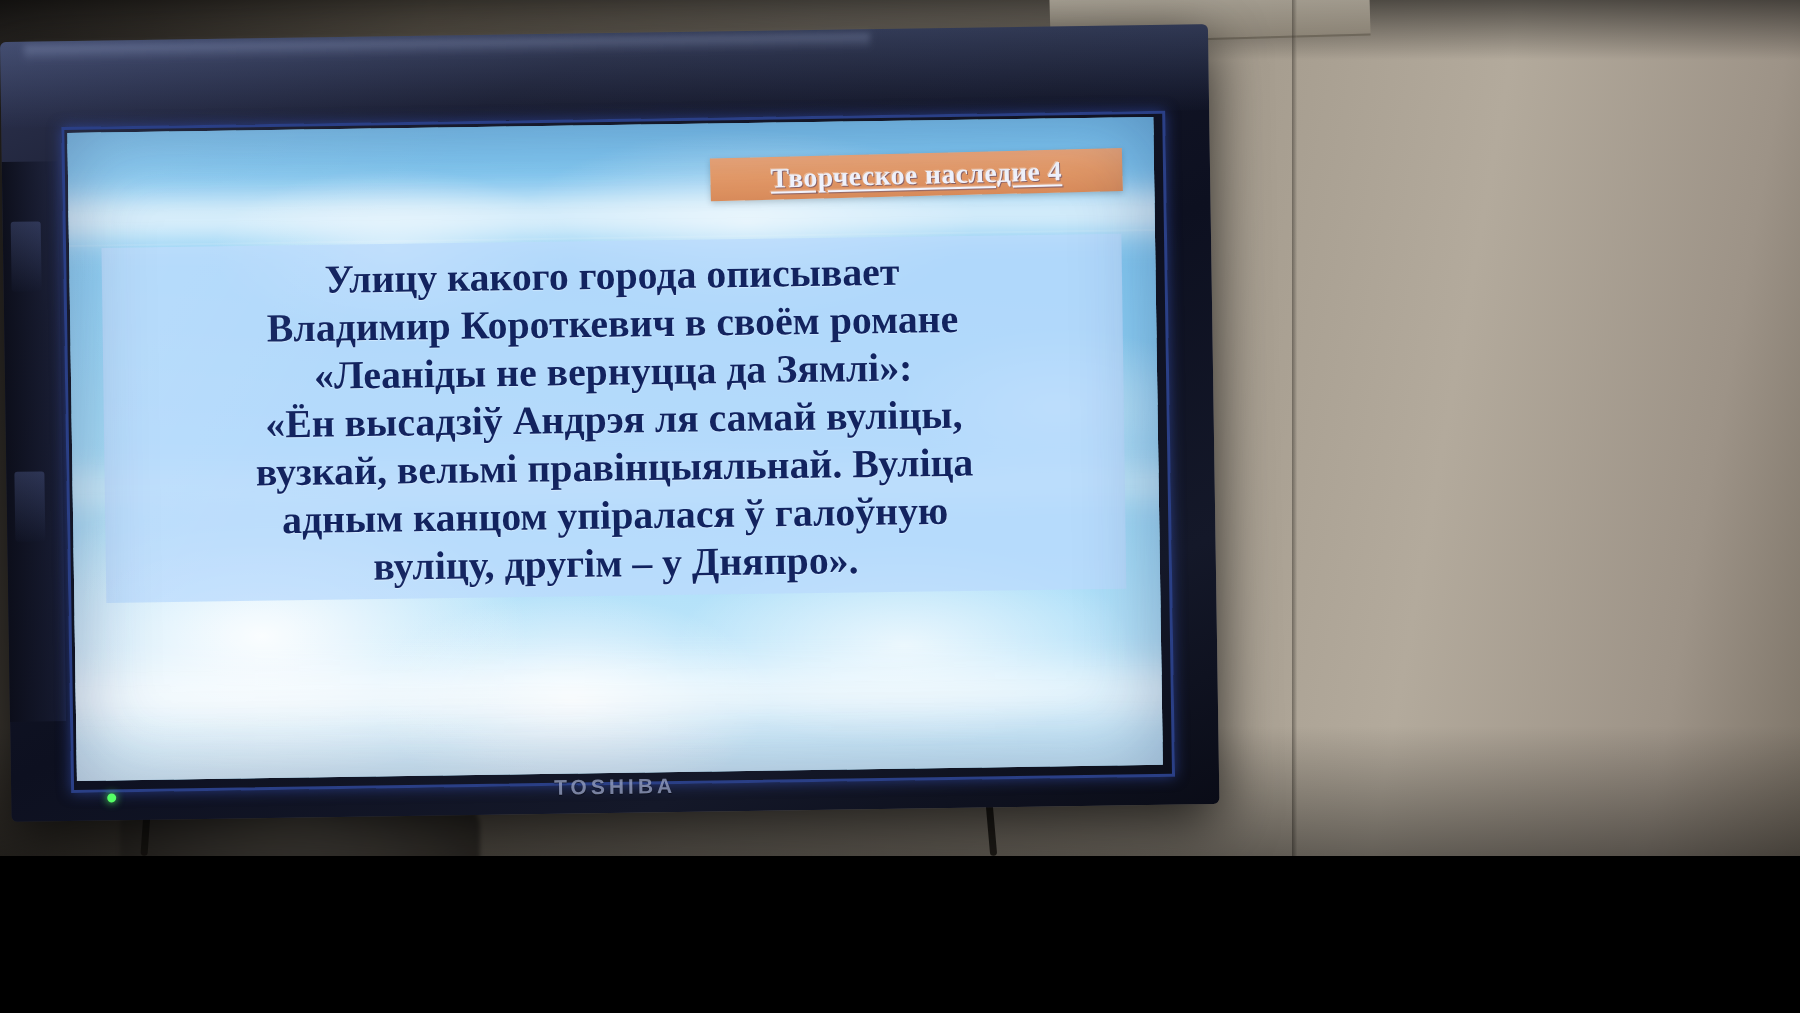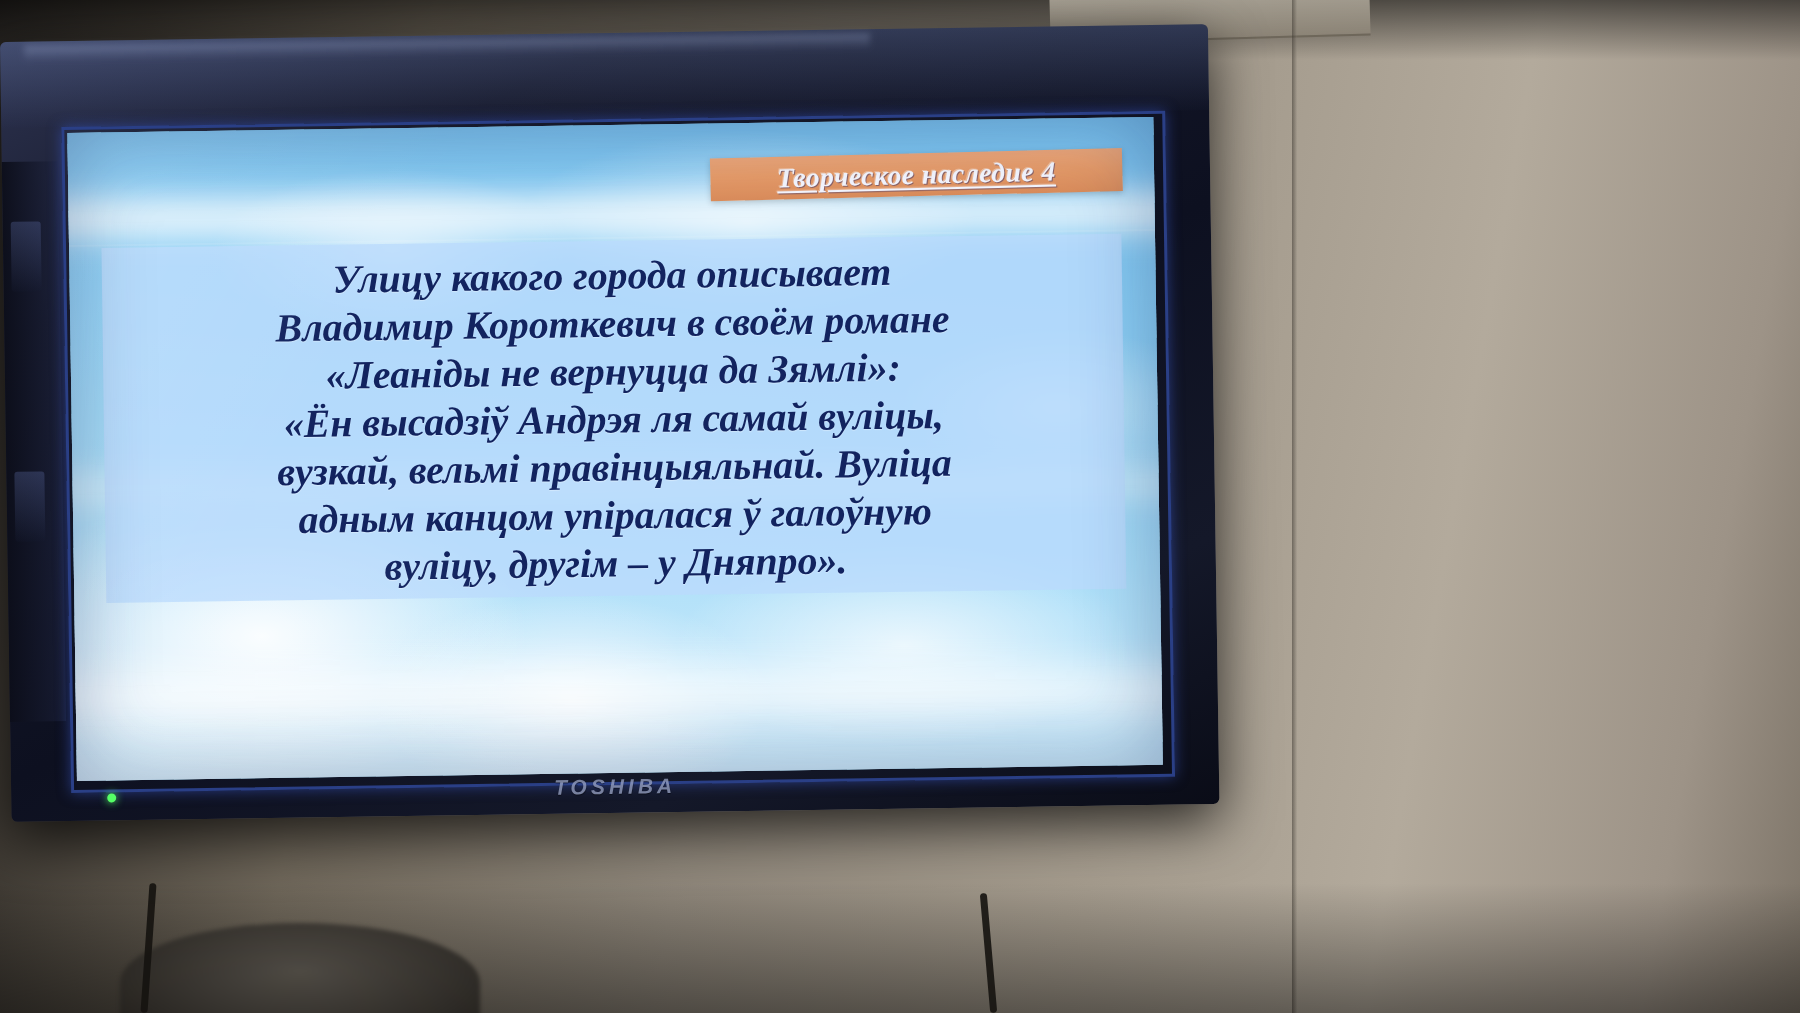--- a/index.html
+++ b/index.html
@@ -12,24 +12,23 @@
     width: 1800px;
     height: 1013px;
     overflow: hidden;
     font-family: "Liberation Serif", "DejaVu Serif", serif;
   }
 
   
   .scene {
     position: relative;
     width: 1800px;
-    height: 1013px;
+    height: 856px;
     overflow: hidden;
     background: #6d675b;
-    font-style: italic;
   }
 
   
   .wall {
     position: absolute;
     inset: 0;
     background:
       linear-gradient(100deg,
         #2a2724 0%,
         #413c35 8%,

